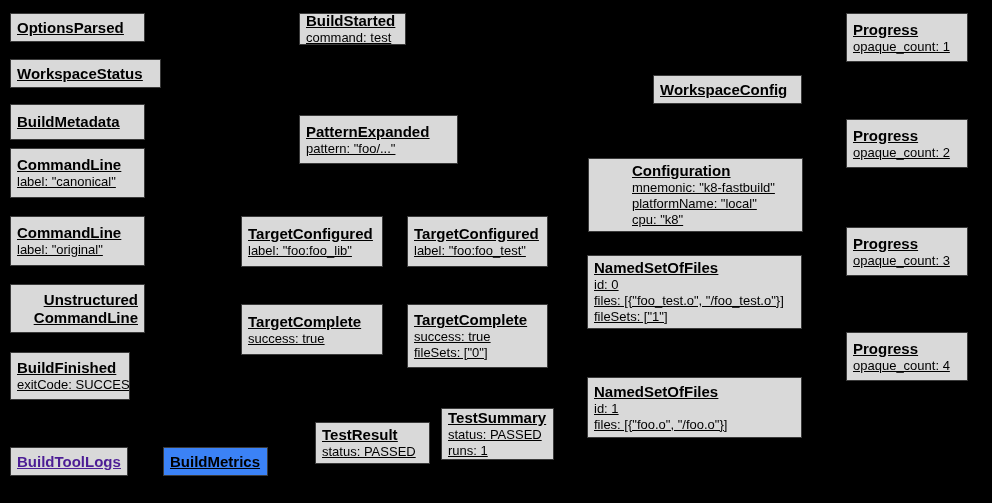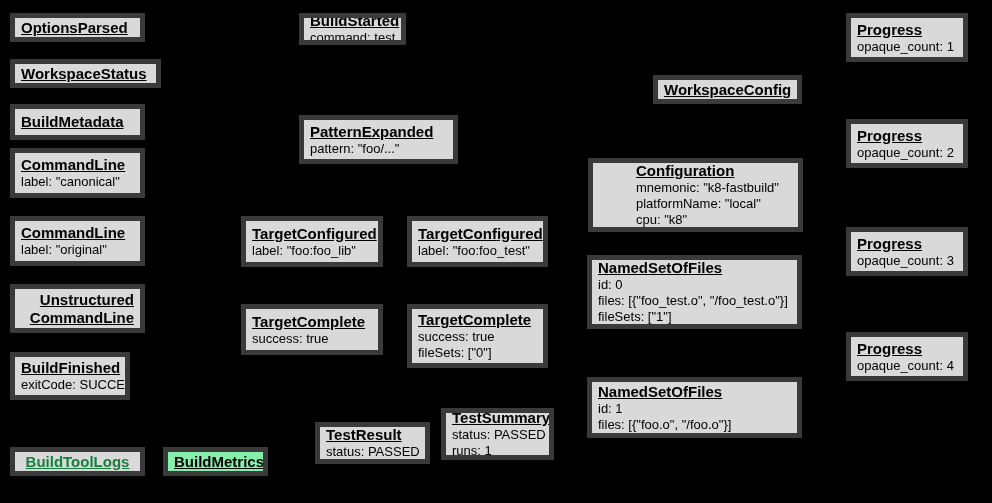--- a/index.html
+++ b/index.html
@@ -13,28 +13,29 @@
   }
   .canvas {
     position: relative;
     width: 992px;
     height: 503px;
     background: #000000;
   }
   .node {
     position: absolute;
     background: #d9d9d9;
-    border: 5px solid #1d4ed8;
+    border: 1px solid #1d4ed8;
     box-sizing: border-box;
     color: #000000;
     display: flex;
     flex-direction: column;
     justify-content: center;
     padding: 2px 6px;
     overflow: hidden;
+    text-decoration: underline;
   }
   .node-title {
     font-size: 15px;
     font-weight: bold;
     text-decoration: underline;
     line-height: 18px;
     white-space: nowrap;
   }
   .node-line {
     font-size: 13px;
@@ -64,24 +65,24 @@
       <div class="node-line">label: "original"</div>
     </div>
     <div class="node" style="left: 10px; top: 284px; width: 135px; height: 49px; background: rgb(217, 217, 217); border-color: rgb(58, 58, 58); color: rgb(0, 0, 0); align-items: flex-end;">
       <div class="node-title">Unstructured</div>
       <div class="node-title">CommandLine</div>
     </div>
     <div class="node" style="left: 10px; top: 352px; width: 120px; height: 48px; background: rgb(217, 217, 217); border-color: rgb(58, 58, 58); color: rgb(0, 0, 0);">
       <div class="node-title">BuildFinished</div>
       <div class="node-line">exitCode: SUCCESS</div>
     </div>
-    <div class="node" style="left: 10px; top: 447px; width: 135px; height: 29px; background: rgb(217, 217, 217); border-color: rgb(58, 58, 58); color: #15803d; text-align: center;">
+    <div class="node" style="left: 10px; top: 447px; width: 118px; height: 29px; background: rgb(217, 217, 217); border-color: rgb(58, 58, 58); color: #4c1d95;">
       <div class="node-title">BuildToolLogs</div>
     </div>
-    <div class="node" style="left: 163px; top: 447px; width: 105px; height: 29px; background: #86efac; border-color: rgb(58, 58, 58); color: rgb(0, 0, 0);">
+    <div class="node" style="left: 163px; top: 447px; width: 105px; height: 29px; background: #3b82f6; border-color: rgb(58, 58, 58); color: rgb(0, 0, 0);">
       <div class="node-title">BuildMetrics</div>
     </div>
     <div class="node" style="left: 299px; top: 13px; width: 107px; height: 32px; background: rgb(217, 217, 217); border-color: rgb(58, 58, 58); color: rgb(0, 0, 0);">
       <div class="node-title">BuildStarted</div>
       <div class="node-line">command: test</div>
     </div>
     <div class="node" style="left: 299px; top: 115px; width: 159px; height: 49px; background: rgb(217, 217, 217); border-color: rgb(58, 58, 58); color: rgb(0, 0, 0);">
       <div class="node-title">PatternExpanded</div>
       <div class="node-line">pattern: "foo/..."</div>
     </div>

